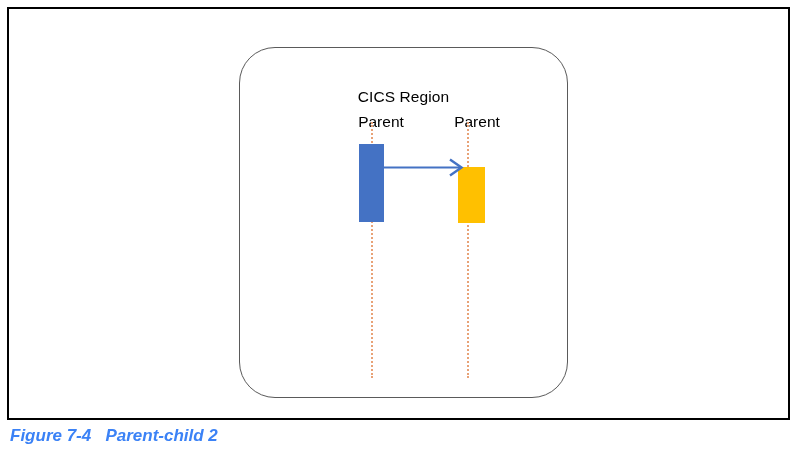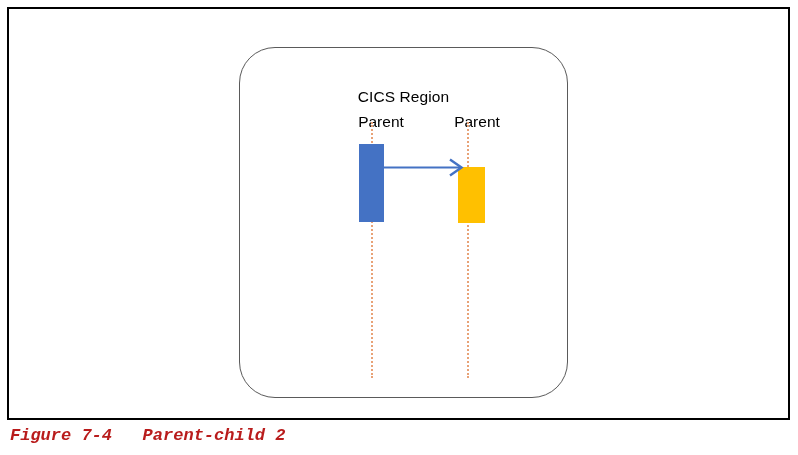--- a/index.html
+++ b/index.html
@@ -103,25 +103,25 @@
     width: 84px;
     height: 24px;
     overflow: visible;
   }
 
   
   #figure-caption {
     position: absolute;
     left: 10px;
     top: 426px;
-    font-family: Liberation Mono, monospace;
+    font-family: Liberation Sans, sans-serif;
     font-style: italic;
     font-weight: bold;
     font-size: 17px;
-    color: #b91c1c;
+    color: #3b82f6;
     white-space: pre;
   }
 </style>
 </head>
 <body>
 
 <div id="figure-frame">
 
   <div id="cics-region">
     <div id="cics-region-label">CICS Region</div>

